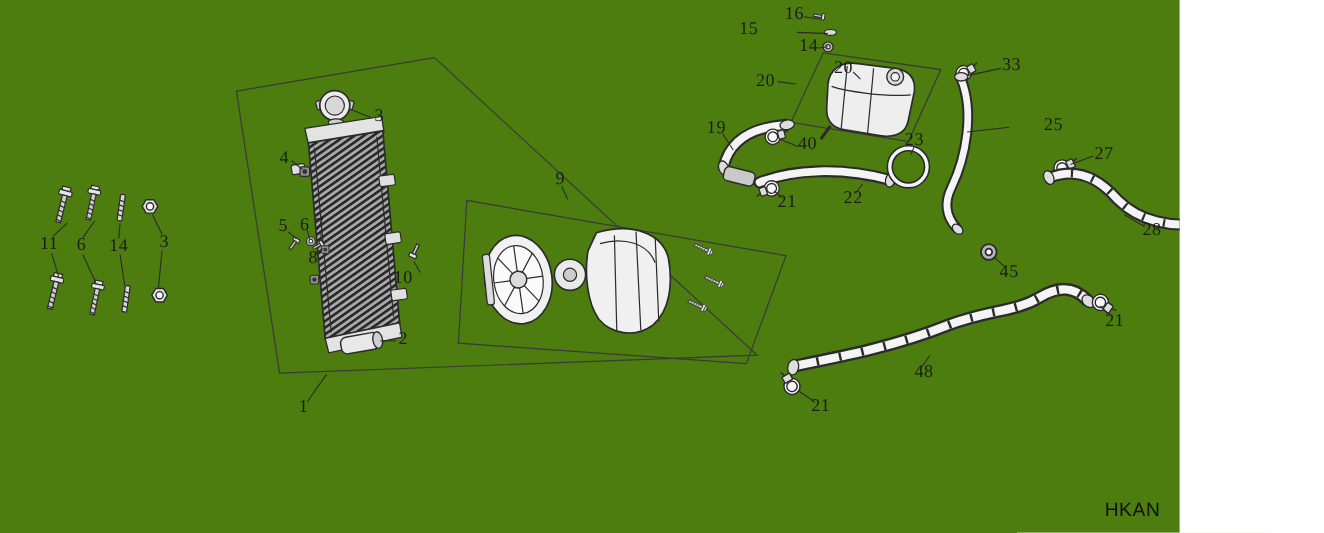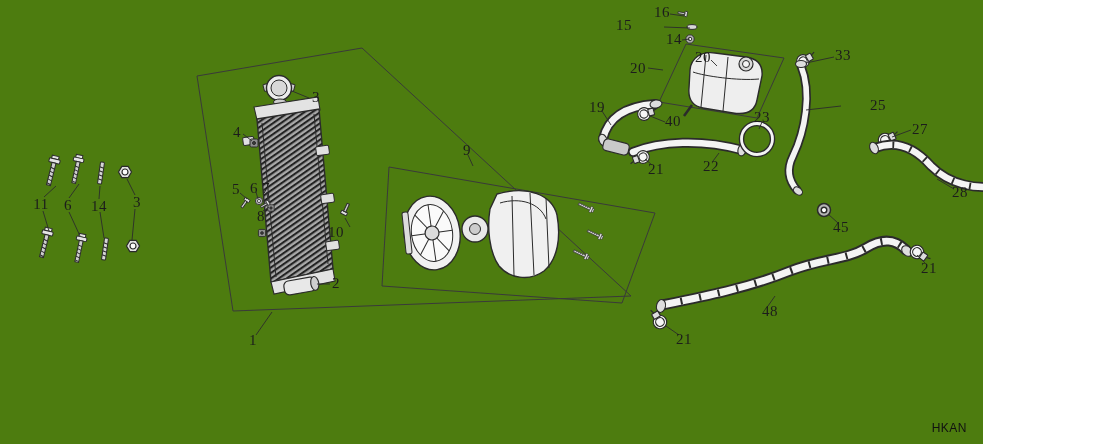--- a/index.html
+++ b/index.html
@@ -21,21 +21,21 @@
     color: #1c1c1c;
     letter-spacing: 0.5px;
     white-space: nowrap;
     user-select: none;
   }
   .watermark {
     position: absolute;
     right: 16px;
     bottom: 9px;
     font-family: "Liberation Sans", sans-serif;
-    font-size: 12px;
+    font-size: 16px;
     color: #111111;
     letter-spacing: 0.5px;
   }
   .frame { fill: none; stroke: #3a3a3a; stroke-width: 1; }
   .leader line { stroke: #2b2b2b; stroke-width: 0.9; }
 </style>
 </head>
 <body>
 
 <div class="stage">

